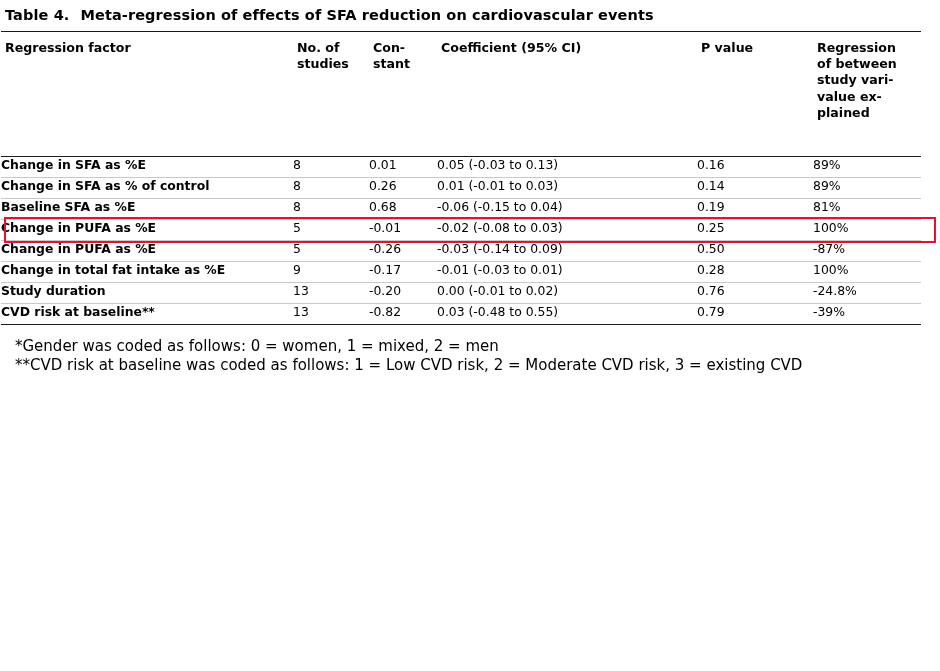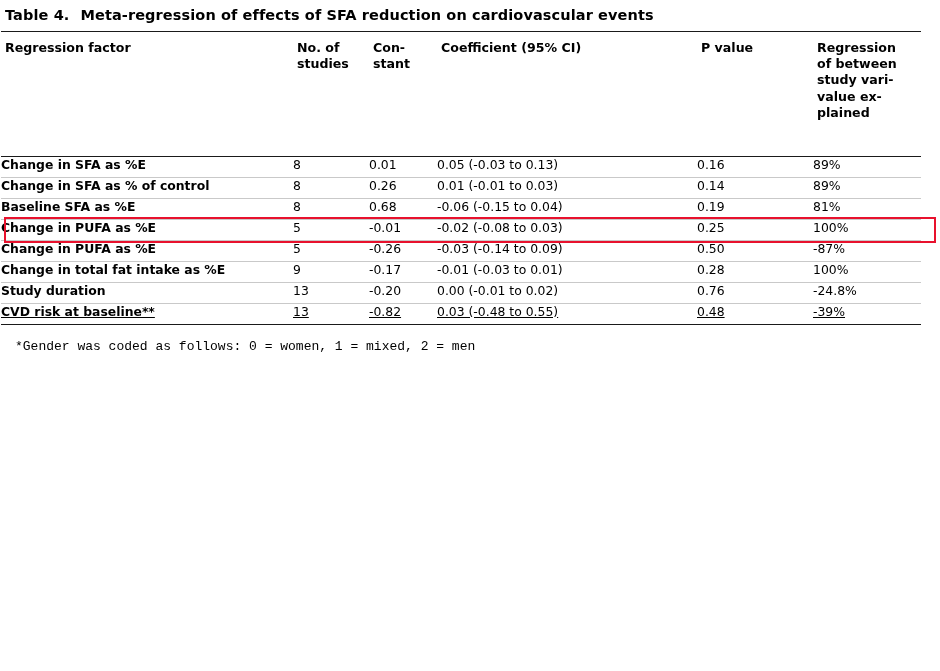--- a/index.html
+++ b/index.html
@@ -59,39 +59,37 @@
   }
   tbody td {
     font-size: 12.4px;
     line-height: 16px;
     padding: 10px 6px 10px 4px;
     border-bottom: 1px solid #c9c9c9;
     height: 20px;
   }
   tbody tr:last-child td {
     border-bottom: 1.6px solid #1a1a1a;
-    text-decoration: underline;
   }
   tbody td.factor {
     font-weight: bold;
   }
   tbody tr.highlight td {
     border-bottom: 1px solid #c9c9c9;
   }
   .highlight-box {
     position: absolute;
     border: 2.6px solid #e8112d;
     box-sizing: border-box;
     pointer-events: none;
   }
   .footnotes {
     padding: 12px 0 0 14px;
-    font-size: 13px;
+    font-size: 15px;
     line-height: 19px;
-    font-family: Liberation Mono, monospace;
   }
   .footnote {
     white-space: nowrap;
   }
 </style>
 </head>
 <body>
 
 <div class="table-wrap">
 
@@ -191,25 +189,26 @@
         <td>-0.20</td>
         <td>0.00 (-0.01 to 0.02)</td>
         <td>0.76</td>
         <td>-24.8%</td>
       </tr>
       <tr>
         <td class="factor">CVD risk at baseline**</td>
         <td>13</td>
         <td>-0.82</td>
         <td>0.03 (-0.48 to 0.55)</td>
-        <td>0.48</td>
+        <td>0.79</td>
         <td>-39%</td>
       </tr>
     </tbody>
   </table>
 
   <div class="highlight-box" style="left: 4px; top: 216.5px; width: 932px; height: 26px;"></div>
 
   <div class="footnotes">
     <div class="footnote">*Gender was coded as follows: 0 = women, 1 = mixed, 2 = men</div>
+    <div class="footnote">**CVD risk at baseline was coded as follows: 1 = Low CVD risk, 2 = Moderate CVD risk, 3 = existing CVD</div>
   </div>
 
 </div>
 
 </body></html>

